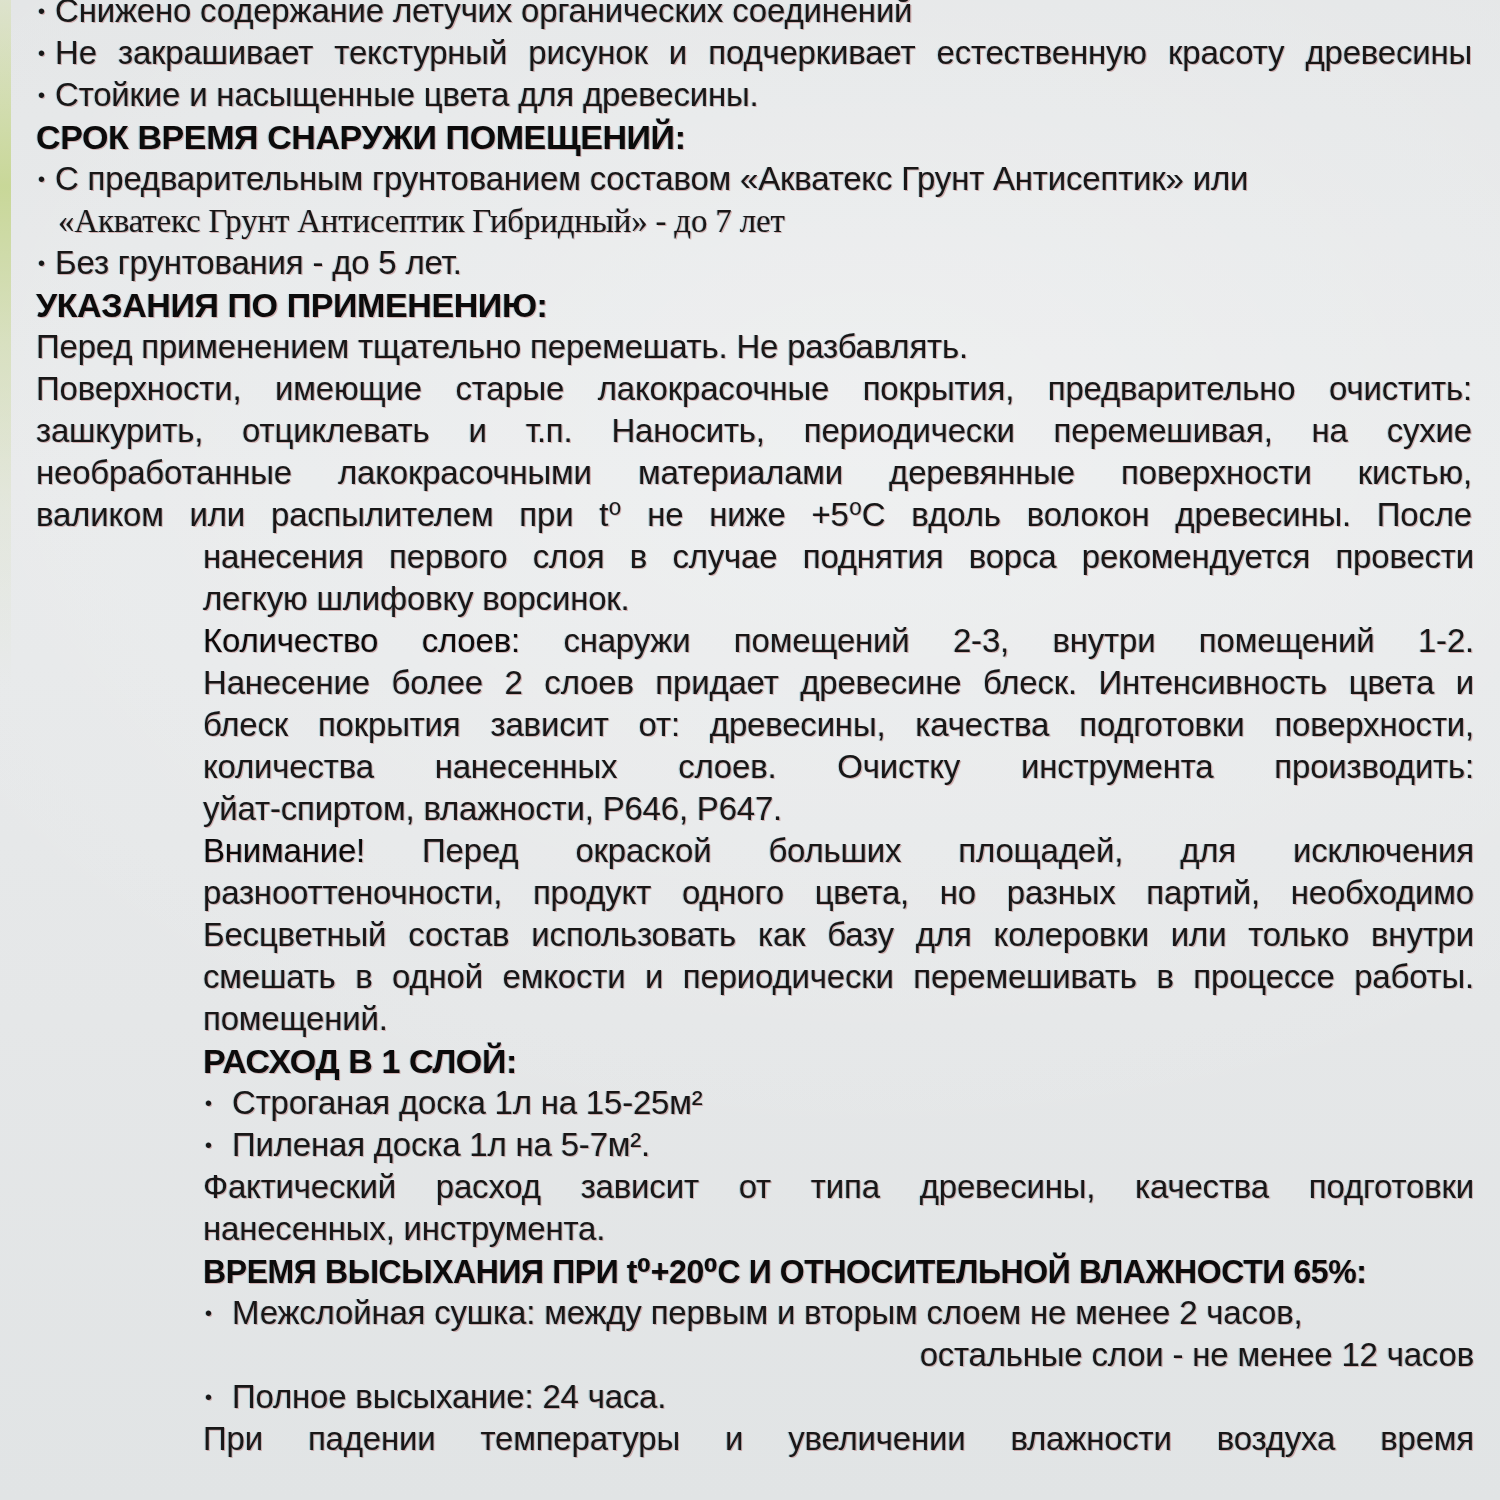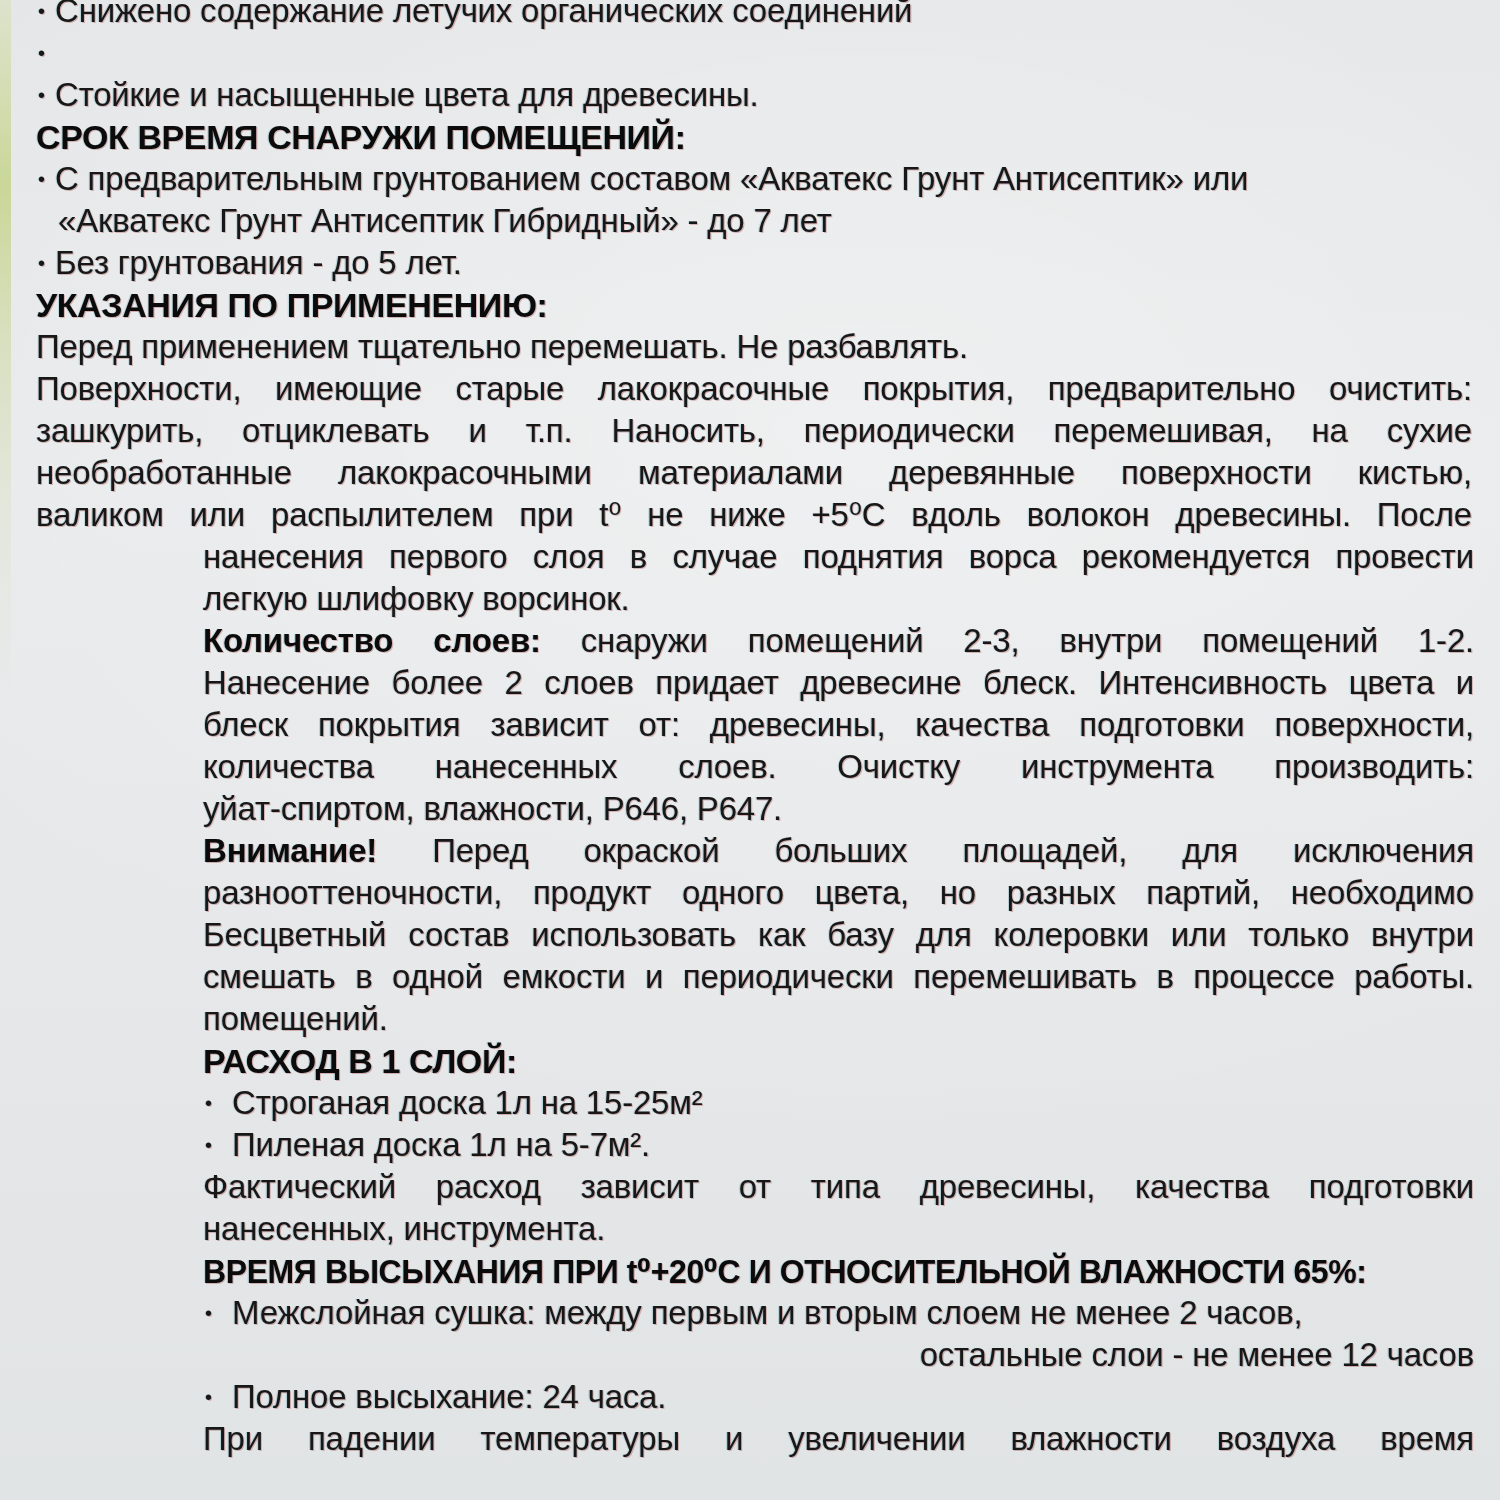--- a/index.html
+++ b/index.html
@@ -24,38 +24,38 @@
   }
   #lines{position:absolute;left:0;top:-10px;right:0;}
   .ln{
     position:relative;
     height:42px;line-height:42px;
     font-size:33px;letter-spacing:-0.2px;
     text-shadow:1.1px 0.6px 0 rgba(150,25,25,0.28), -1.1px -0.4px 0 rgba(10,125,155,0.20);
   }
   .ln.h{font-weight:700;font-size:34px;letter-spacing:-0.4px;color:#0c0b0b;}
   .a {margin-left:36px; margin-right:28px;}
-  .a2{margin-left:58px; margin-right:28px;}
+  .a2{margin-left:58px; margin-right:28px;font-family:Liberation Serif, serif;}
   .b {margin-left:203px;margin-right:26px;}
   .b2{margin-left:237px;margin-right:26px;text-align:right;}
   .bul.a{padding-left:19px;}
   .bul.b{padding-left:29px;}
   .dot{position:absolute;left:2px;top:0;font-size:20px;line-height:42px;}
   .j{text-align:justify;text-align-last:justify;}
   .cond{transform:scaleX(0.94);transform-origin:0 50%;white-space:nowrap;}
-  b.bd{font-weight:700;color:#0c0b0b;}
+  b.bd{font-weight:400;color:#0c0b0b;}
 </style>
 </head>
 <body>
 
 <div id="page">
   <div id="strip"></div>
   <div id="lines">
       <div class="ln a bul"><span class="dot">•</span><span>Снижено содержание летучих органических соединений</span></div>
-      <div class="ln a bul j"><span class="dot">•</span></div>
+      <div class="ln a bul j"><span class="dot">•</span><span>Не закрашивает текстурный рисунок и подчеркивает естественную красоту древесины</span></div>
       <div class="ln a bul"><span class="dot">•</span><span>Стойкие и насыщенные цвета для древесины.</span></div>
       <div class="ln a h"><span>СРОК ВРЕМЯ СНАРУЖИ ПОМЕЩЕНИЙ:</span></div>
       <div class="ln a bul"><span class="dot">•</span><span>С предварительным грунтованием составом «Акватекс Грунт Антисептик» или</span></div>
       <div class="ln a2"><span>«Акватекс Грунт Антисептик Гибридный» - до 7 лет</span></div>
       <div class="ln a bul"><span class="dot">•</span><span>Без грунтования - до 5 лет.</span></div>
       <div class="ln a h"><span>УКАЗАНИЯ ПО ПРИМЕНЕНИЮ:</span></div>
       <div class="ln a"><span>Перед применением тщательно перемешать. Не разбавлять.</span></div>
       <div class="ln a j"><span>Поверхности, имеющие старые лакокрасочные покрытия, предварительно очистить:</span></div>
       <div class="ln a j"><span>зашкурить, отциклевать и т.п. Наносить, периодически перемешивая, на сухие</span></div>
       <div class="ln a j"><span>необработанные лакокрасочными материалами деревянные поверхности кистью,</span></div>

